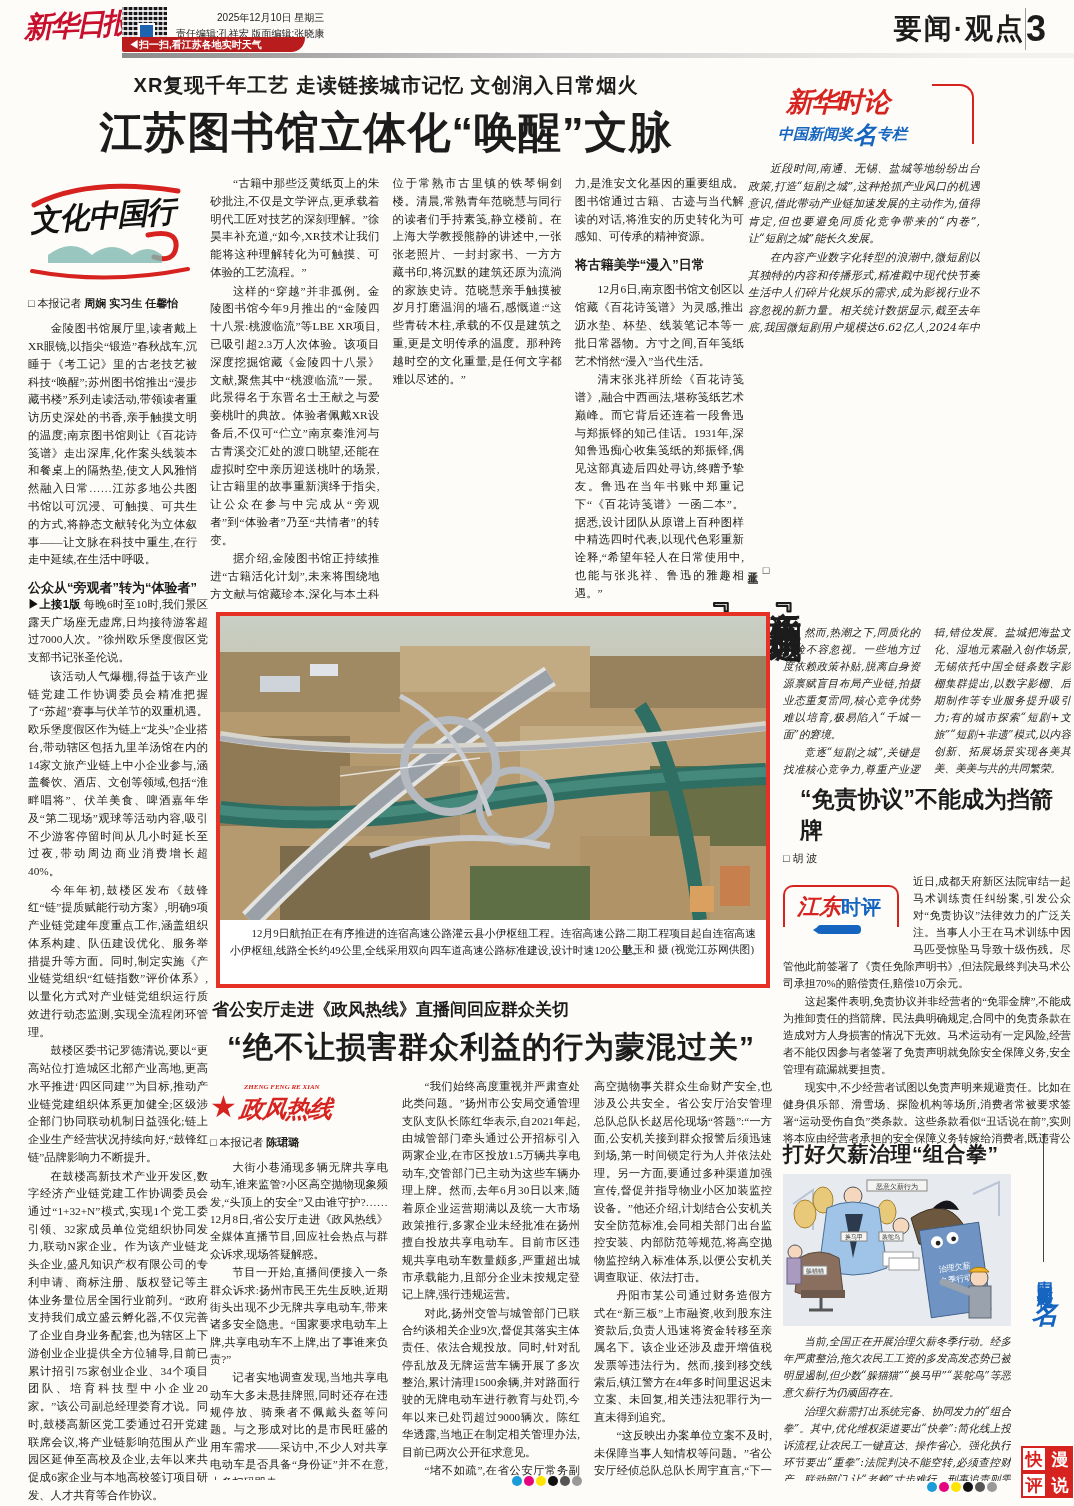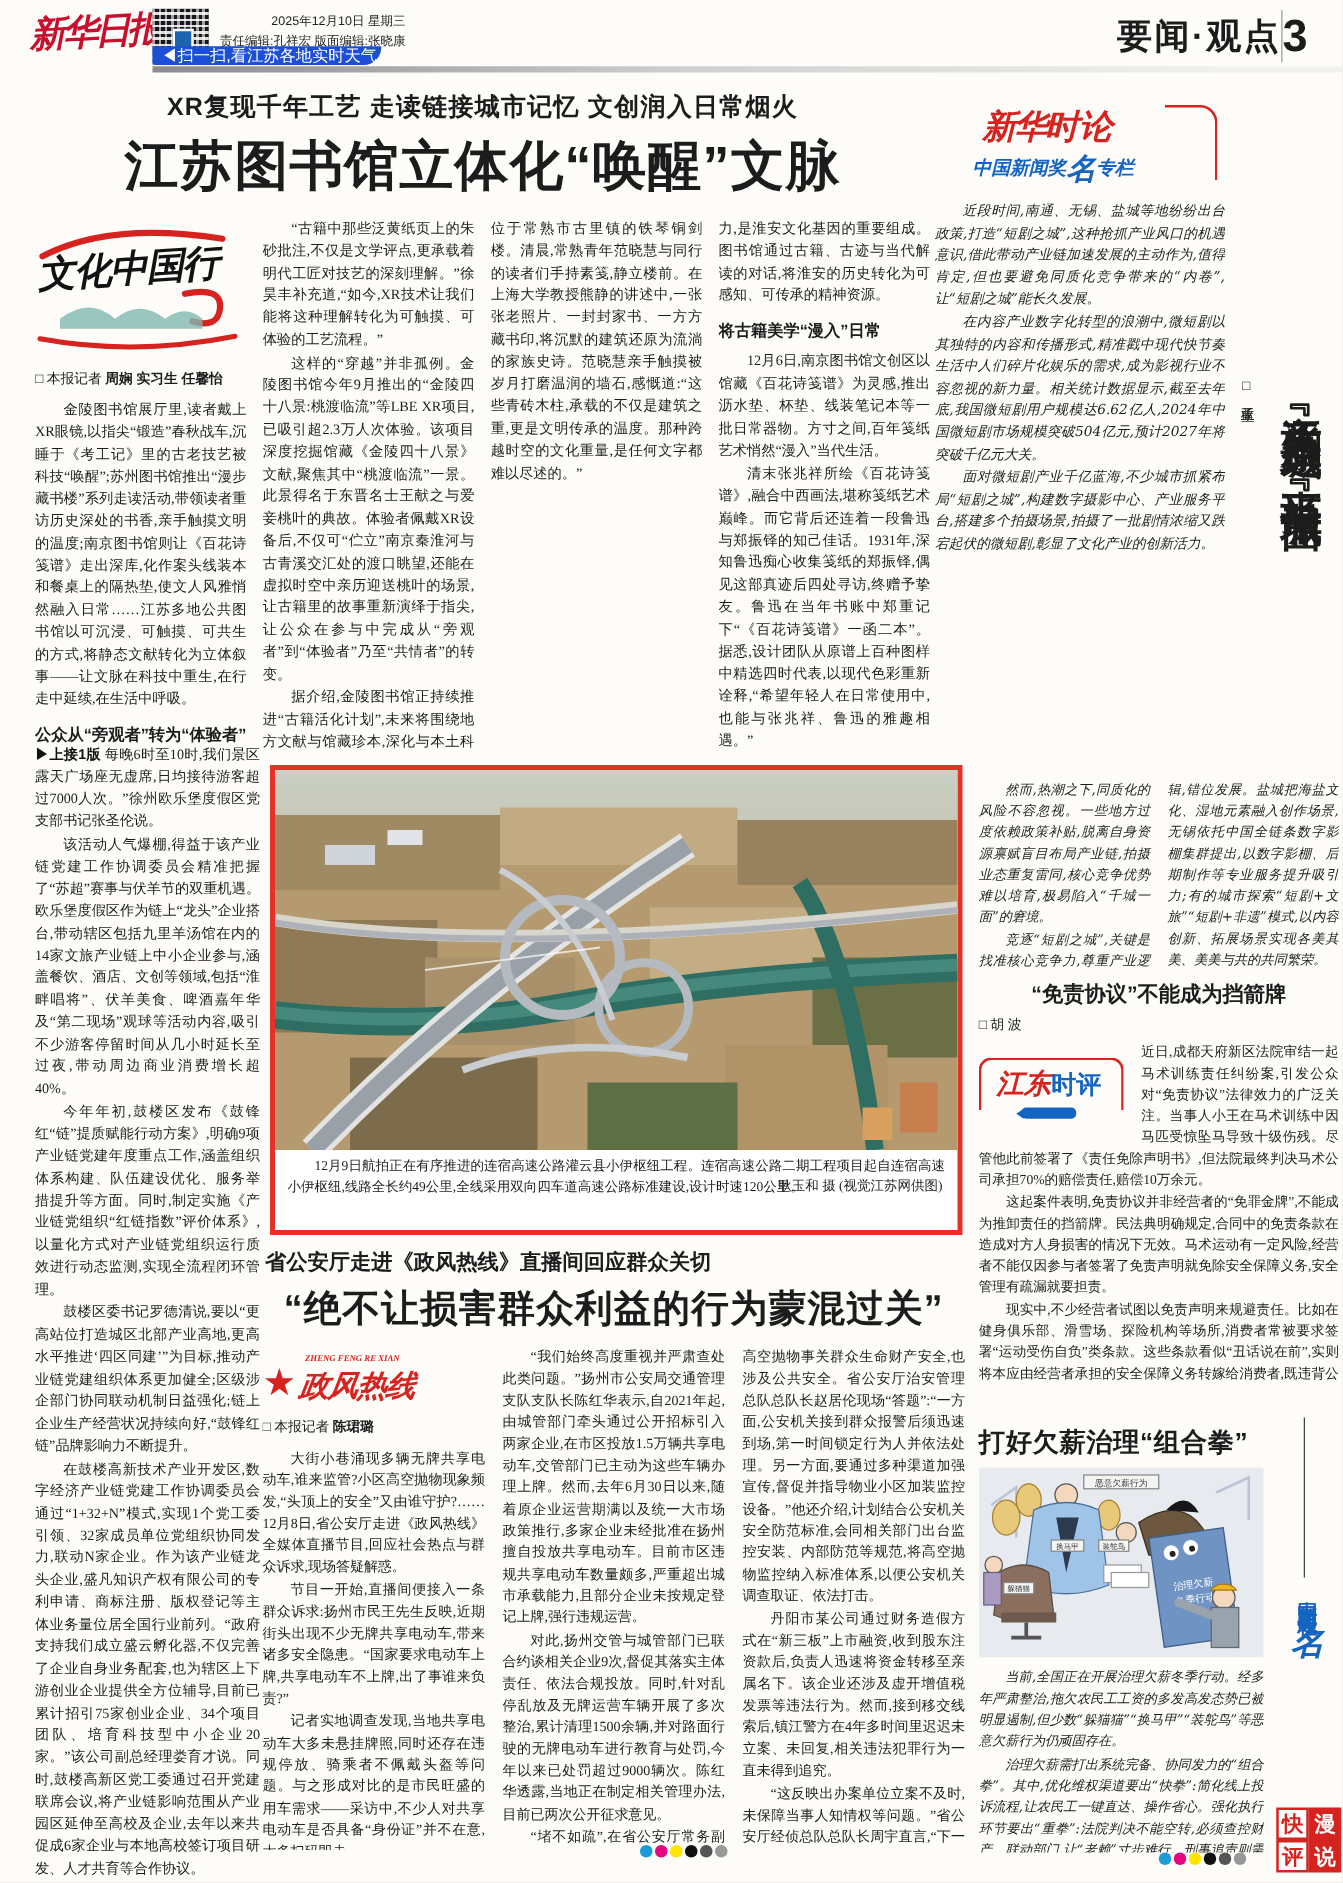--- a/index.html
+++ b/index.html
@@ -8,23 +8,23 @@
   
   .masthead{position:absolute;left:24px;top:6px;width:100px;height:50px;
             font-family:"DejaVu Serif",serif;font-weight:bold;font-style:italic;
             font-size:29px;color:#c8102e;transform:rotate(-3deg);letter-spacing:-3px;white-space:nowrap;}
   .qr{position:absolute;left:122px;top:7px;width:45px;height:45px;background:#18181c;
       background-image:repeating-linear-gradient(0deg,rgba(255,255,255,.85) 0 2px,transparent 2px 5px),
                        repeating-linear-gradient(90deg,rgba(255,255,255,.6) 0 2px,transparent 2px 5px);}
   .qr i{position:absolute;left:16px;top:16px;width:13px;height:13px;background:#1e63ad;border:2px solid #fff;}
   .dateblock{position:absolute;left:176px;top:10px;font-family:"Liberation Sans",sans-serif;
              font-size:10px;line-height:1.55;color:#222;text-align:right;}
-  .weather{position:absolute;left:122px;top:37px;width:176px;height:15px;background:#1d4ed8;color:#fff;
-           font-family:"Liberation Sans",sans-serif;font-size:13px;line-height:15px;padding-left:7px;
-           border-radius:0 0 14px 2px;}
+  .weather{position:absolute;left:122px;top:37px;width:176px;height:15px;background:#b91c1c;color:#fff;
+           font-family:"Liberation Sans",sans-serif;font-size:10px;line-height:15px;padding-left:7px;
+           border-radius:0 0 14px 2px;font-weight:bold;}
   .graybar{position:absolute;left:122px;top:53px;width:952px;height:5px;
            background:linear-gradient(to right,#8b8b8b,#cfcfcf 45%,#f1f1ef 90%);}
   .section-head{position:absolute;right:28px;top:8px;display:flex;align-items:center;}
   .section-head .sec{font-family:"Liberation Sans",sans-serif;font-weight:900;font-size:28px;letter-spacing:2px;}
   .section-head .div{width:1px;height:42px;background:#9a9a9a;}
   .section-head .num{font-family:"Liberation Sans",sans-serif;font-weight:700;font-size:36px;}
   
   .bodytext p{margin:0 0 1px;text-indent:2em;text-align:justify;}
   .noindent{text-indent:0 !important;}
   .kai{font-style:italic;font-family:"DejaVu Serif",serif;}
@@ -36,21 +36,21 @@
   #main-art{position:absolute;left:28px;top:72px;width:716px;}
   .kicker{text-align:center;font-family:"Liberation Sans",sans-serif;font-weight:bold;font-size:20px;letter-spacing:1px;}
   .headline{text-align:center;font-family:"Liberation Sans",sans-serif;font-weight:900;font-size:43px;
             letter-spacing:1px;margin-top:5px;white-space:nowrap;}
   .cols{display:flex;gap:13px;margin-top:13px;height:424px;overflow:hidden;}
   .cols .col{flex:1;font-size:11.4px;line-height:1.56;overflow:hidden;}
   .whr-logo{position:relative;height:112px;margin-bottom:2px;}
   .whr-text{position:absolute;left:2px;top:18px;font-family:"DejaVu Serif",serif;font-style:italic;
             font-weight:bold;font-size:30px;letter-spacing:-1px;color:#121212;transform:rotate(-4deg);white-space:nowrap;}
   
-  #shilun{position:absolute;left:748px;top:78px;width:324px;height:540px;display:flex;}
+  #shilun{position:absolute;left:748px;top:78px;width:324px;height:540px;display:flex;flex-direction:column;}
   .sl-text{width:232px;height:540px;overflow:hidden;font-size:11px;line-height:1.6;}
   .sl-logo{position:relative;height:76px;margin-bottom:6px;}
   .sl-l1{position:absolute;left:38px;top:2px;font-size:27px;color:#d6231f;font-weight:bold;white-space:nowrap;}
   .sl-l1 .script{font-family:"DejaVu Serif",serif;font-style:italic;letter-spacing:-2px;}
   .sl-l2{position:absolute;left:30px;top:38px;color:#1565c0;font-family:"Liberation Sans",sans-serif;
          font-weight:bold;font-size:15px;white-space:nowrap;}
   .sl-l2 .ming{font-family:"DejaVu Serif",serif;font-style:italic;font-size:24px;vertical-align:-4px;}
   .sl-frame{position:absolute;right:6px;top:6px;width:40px;height:58px;border-top:2px solid #d6231f;
             border-right:2px solid #d6231f;border-radius:0 14px 0 0;}
   .sl-byline{width:24px;writing-mode:vertical-rl;font-size:11px;padding-top:225px;}
@@ -74,21 +74,21 @@
            letter-spacing:1px;margin:6px 0 10px;}
   .zf-cols{display:flex;gap:14px;height:402px;overflow:hidden;}
   .zf-cols .col{flex:1;font-size:11.2px;line-height:1.55;overflow:hidden;}
   .zf-logo{position:relative;height:46px;margin:2px 0 4px;}
   .zf-star{position:absolute;left:0;top:4px;font-size:30px;color:#d6231f;}
   .zf-en{position:absolute;left:34px;top:2px;color:#d6231f;font-size:7px;font-style:italic;font-weight:bold;}
   .zf-cn{position:absolute;left:30px;top:10px;color:#d6231f;font-family:"DejaVu Serif",serif;
          font-style:italic;font-weight:bold;font-size:24px;letter-spacing:-1px;transform:skewX(-8deg);}
   
   #jiangdong{position:absolute;left:783px;top:784px;width:288px;}
-  .jd-head{text-align:center;font-family:"Liberation Sans",sans-serif;font-weight:900;font-size:17px;}
+  .jd-head{font-family:"Liberation Sans",sans-serif;font-weight:900;font-size:23px;margin-left:17px;}
   .jd-byline{text-align:left;font-size:11px;margin:5px 0 7px;}
   .jd-body{height:276px;overflow:hidden;font-size:10.9px;line-height:1.56;}
   .jd-logo{float:left;width:120px;height:72px;position:relative;margin:6px 10px 2px 0;}
   .jd-bracket{position:absolute;left:0;top:6px;width:112px;height:40px;border:2px solid #d6231f;
               border-bottom:none;border-radius:10px 10px 0 0;}
   .jd-txt{position:absolute;left:10px;top:10px;white-space:nowrap;background:#fdfcf8;padding:0 4px;}
   .jd-txt .jd1{font-family:"DejaVu Serif",serif;font-style:italic;font-weight:bold;color:#d6231f;font-size:22px;}
   .jd-txt .jd2{font-family:"Liberation Sans",sans-serif;font-weight:900;color:#1565c0;font-size:20px;}
   .jd-pen{position:absolute;left:34px;top:46px;width:44px;height:9px;background:#1565c0;border-radius:4px;}
   .jd-pen:before{content:"";position:absolute;left:-8px;top:1px;border:4px solid transparent;border-right:6px solid #1565c0;}

